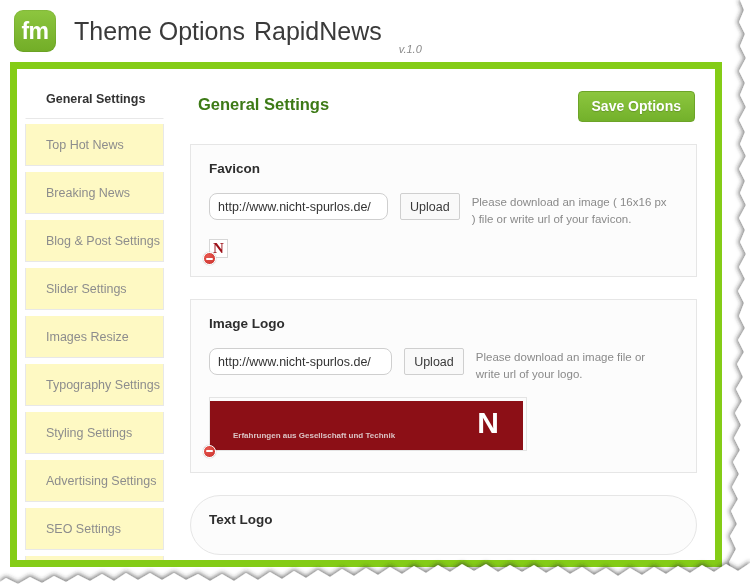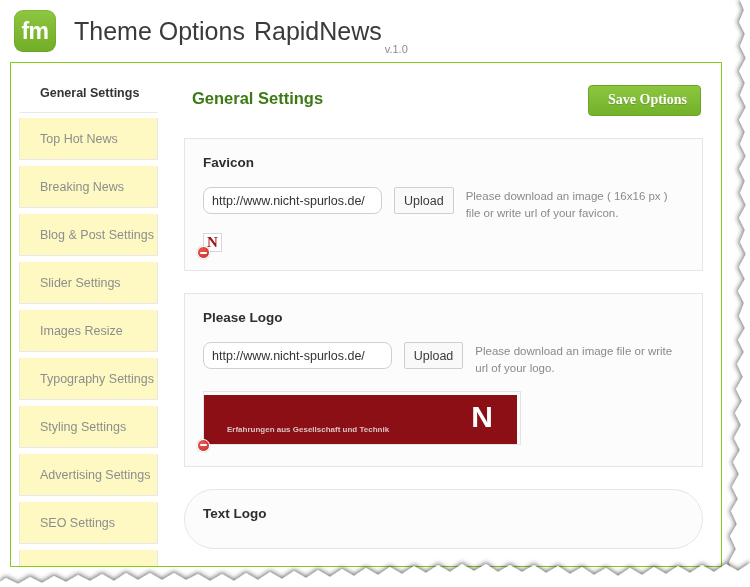--- a/index.html
+++ b/index.html
@@ -80,37 +80,38 @@
     white-space: nowrap;
   }
   .header-theme {
     margin-left: 9px;
     font-size: 25px;
     color: #3a3a3a;
     font-weight: normal;
     white-space: nowrap;
   }
   .header-version {
-    margin-left: 3px;
+    margin-left: 17px;
     font-size: 11px;
     color: #8a8a8a;
     align-self: flex-end;
     padding-bottom: 7px;
     white-space: nowrap;
+    font-style: italic;
   }
 
   
   .panel {
     position: absolute;
     left: 10px;
     top: 62px;
     width: 712px;
     height: 505px;
     background: #ffffff;
-    border: 1px solid #84cc16;
+    border: 7px solid #84cc16;
     box-sizing: border-box;
     overflow: hidden;
     z-index: 4;
   }
 
   
   .sidebar {
     position: absolute;
     left: 0; top: 0;
     width: 155px;
@@ -166,25 +167,25 @@
     font-weight: bold;
     margin: 4px 0 0 8px;
   }
   .save-btn {
     background: linear-gradient(#8cc63e 0%, #73b12b 100%);
     border: 1px solid #6da428;
     border-radius: 4px;
     color: #ffffff;
     font-size: 14px;
     font-weight: bold;
-    padding: 7px 13px 8px 19px;
+    padding: 7px 13px 8px 13px;
     cursor: pointer;
     text-shadow: 0 1px 1px rgba(0,0,0,0.18);
     line-height: 1;
-    font-family: Liberation Serif, serif;
+    font-family: Liberation Sans, sans-serif;
     margin-right: 2px;
   }
 
   
   .section {
     border: 1px solid #e6e6e6;
     background: #fcfcfc;
     padding: 16px 28px 18px 18px;
     margin-bottom: 22px;
     box-sizing: border-box;
@@ -421,21 +422,21 @@
         </div>
         <div class="preview-wrap">
           <div class="favicon-thumb">
             <span class="favicon-letter">N</span>
           </div>
           <div class="remove-badge"></div>
         </div>
       </div>
 
       <div class="section">
-        <div class="section-title">Please Logo</div>
+        <div class="section-title">Image Logo</div>
         <div class="field-row">
           <input class="text-input resizable" type="text" value="http://www.nicht-spurlos.de/" style="">
           <button class="upload-btn">Upload</button>
           <div class="help-text">Please download an image file or write url of your logo.</div>
         </div>
         <div class="logo-preview-wrap">
           <div class="logo-banner">
             <span class="lb-sub">Erfahrungen aus Gesellschaft und Technik</span>
             <span class="lb-mark">N</span>
           </div>

